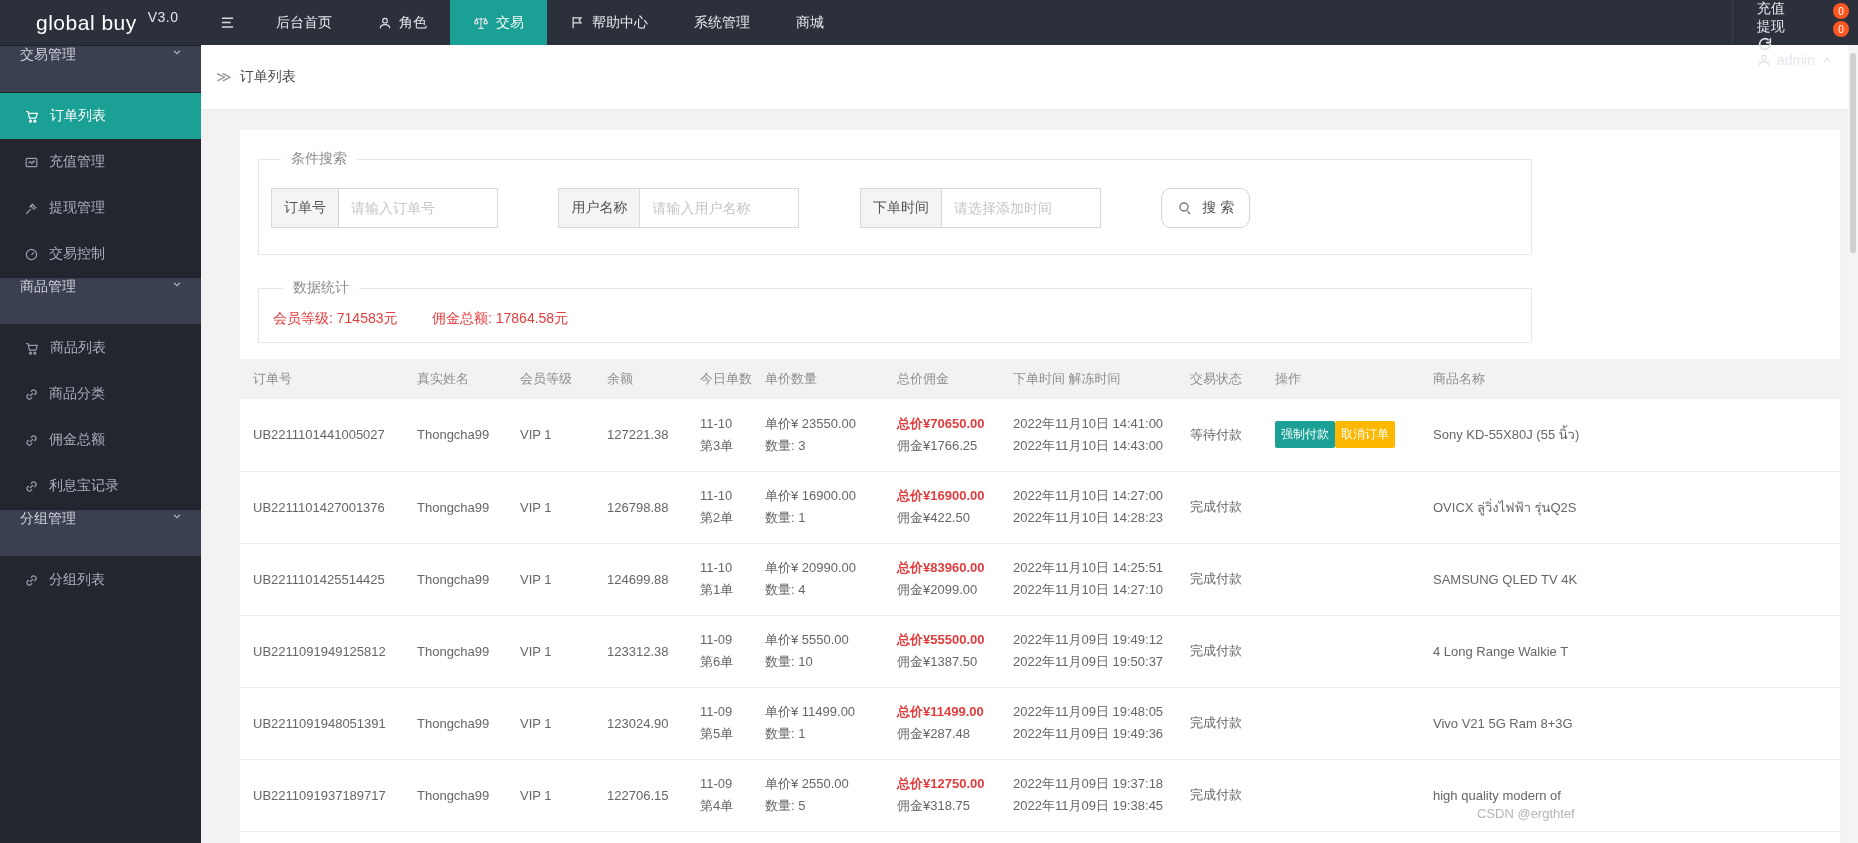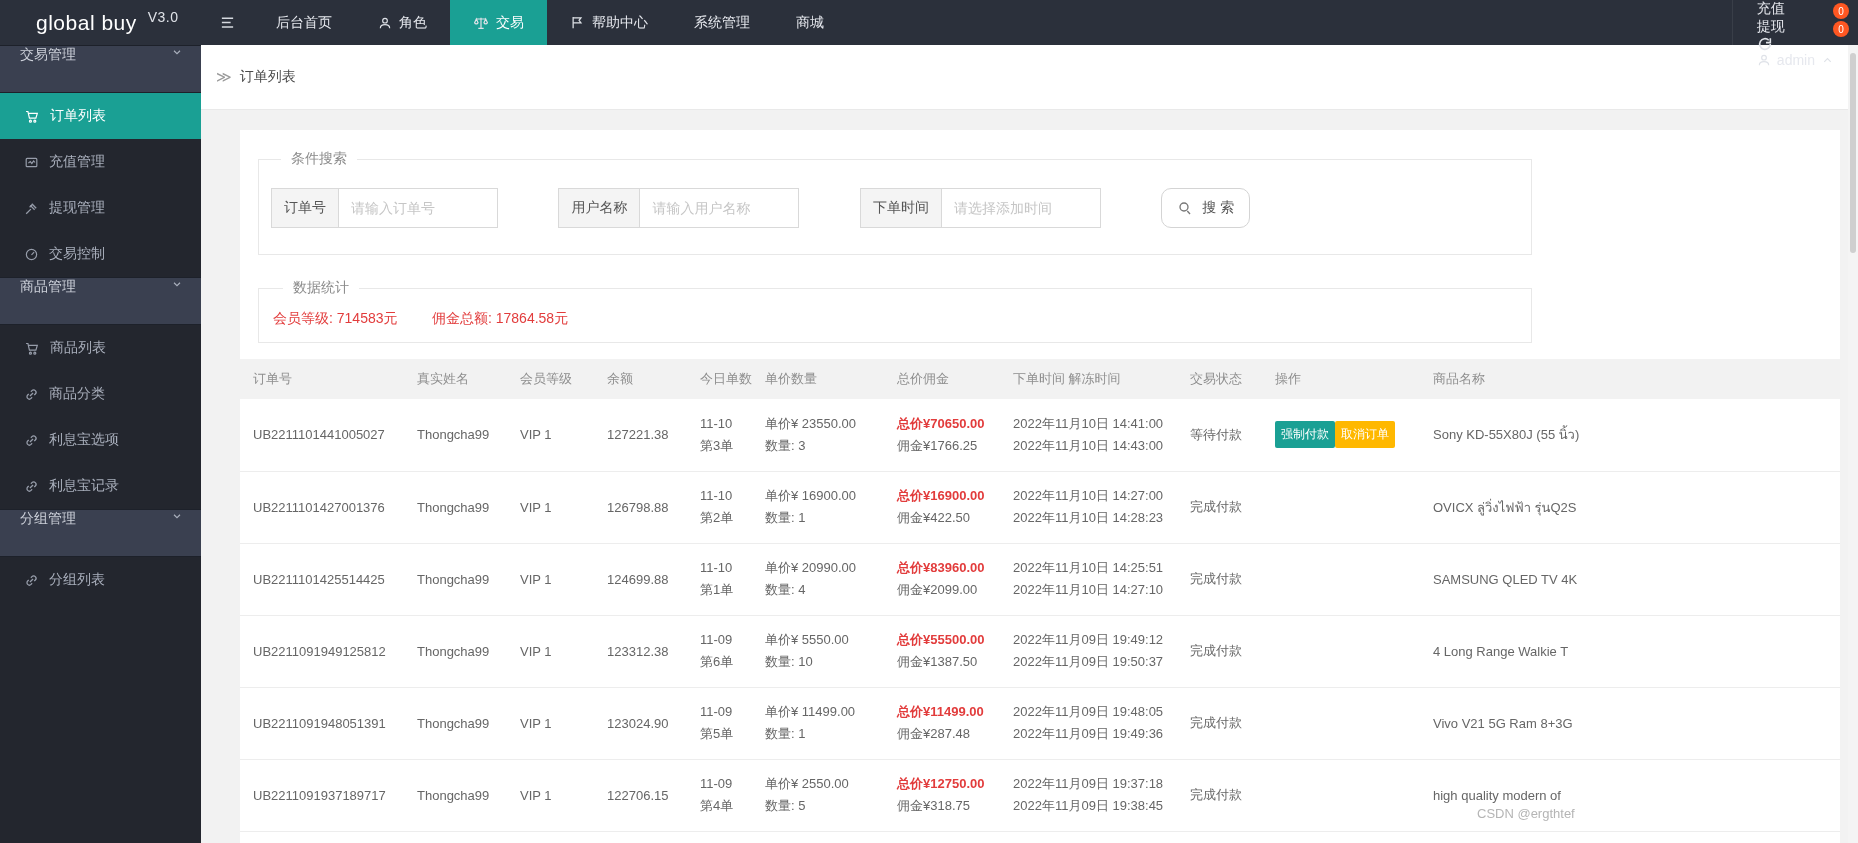--- a/index.html
+++ b/index.html
@@ -261,21 +261,21 @@
       <span>商品分类</span>
     </div>
     <div class="side-item">
       <span class="icn">
         <svg width="15" height="15" viewBox="0 0 24 24" fill="none" stroke="currentColor" stroke-width="2">
           <path d="M9.5 14.5l5-5"></path>
           <path d="M11 7.5l1.7-1.7a3.8 3.8 0 0 1 5.4 5.4L16.4 12.9"></path>
           <path d="M13 16.5l-1.7 1.7a3.8 3.8 0 0 1-5.4-5.4l1.7-1.7"></path>
         </svg>
       </span>
-      <span>利息宝选项</span>
+      <span>佣金总额</span>
     </div>
     <div class="side-item">
       <span class="icn">
         <svg width="15" height="15" viewBox="0 0 24 24" fill="none" stroke="currentColor" stroke-width="2">
           <path d="M9.5 14.5l5-5"></path>
           <path d="M11 7.5l1.7-1.7a3.8 3.8 0 0 1 5.4 5.4L16.4 12.9"></path>
           <path d="M13 16.5l-1.7 1.7a3.8 3.8 0 0 1-5.4-5.4l1.7-1.7"></path>
         </svg>
       </span>
       <span>利息宝记录</span>

